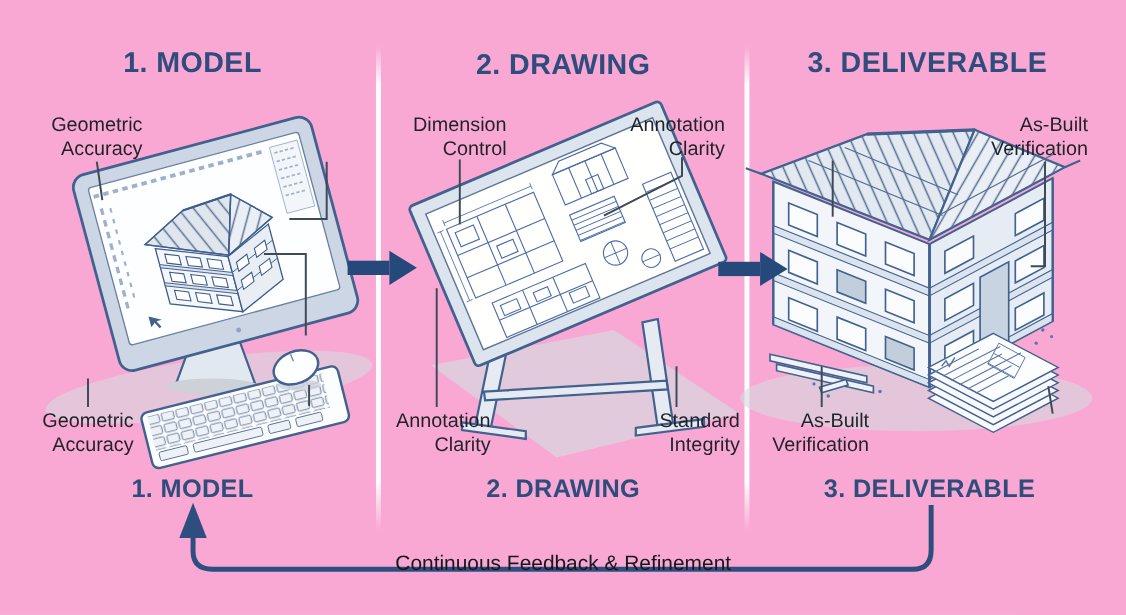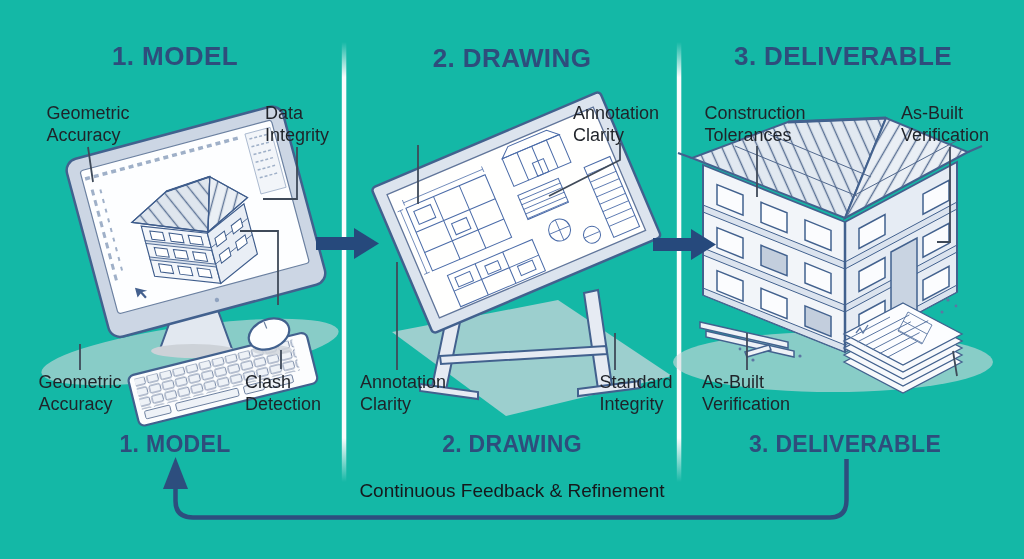--- a/index.html
+++ b/index.html
@@ -1,44 +1,44 @@
 <!DOCTYPE html>
 <html><head>
 <meta charset="utf-8">
 <style>
   html,body{margin:0;padding:0;background:#e5e6e9;}
   .canvas{
     position:relative;width:1024px;height:559px;overflow:hidden;
-    background:#14b8a6;
+    background:#f9a8d4;
     font-family:"Liberation Sans",sans-serif;
   }
   svg.scene{position:absolute;left:0;top:0;width:1024px;height:559px;}
   .stage-header{
     position:absolute;transform:translateX(-50%);white-space:nowrap;
     font-weight:700;font-size:26px;letter-spacing:.4px;color:#2e4d7c;
   }
   .stage-footer{
     position:absolute;transform:translateX(-50%);white-space:nowrap;
     font-weight:700;font-size:23px;letter-spacing:.3px;color:#2e4d7c;
   }
   .callout{
-    position:absolute;transform:translateX(-50%);text-align:left;
+    position:absolute;transform:translateX(-50%);text-align:right;
     font-weight:500;font-size:18px;line-height:1.22;color:#1f2329;
   }
   .callout span{display:block;white-space:nowrap;}
   .feedback-label{
     position:absolute;transform:translateX(-50%);white-space:nowrap;
     font-weight:400;font-size:19px;color:#16181c;
   }
   #h1{left:175px;top:41px}  #h2{left:512px;top:43px}  #h3{left:843px;top:41px}
   #f1{left:175px;top:431px} #f2{left:512px;top:431px} #f3{left:845px;top:431px}
   #c1a{left:88px;top:103px}  #c1b{left:297px;top:103px} #c1c{left:80px;top:372px}  #c1d{left:283px;top:372px}
   #c2a{left:418px;top:103px} #c2b{left:616px;top:103px} #c2c{left:403px;top:372px} #c2d{left:636px;top:372px}
   #c3a{left:755px;top:103px} #c3b{left:945px;top:103px} #c3c{left:746px;top:372px} #c3d{left:952px;top:378px}
-  #fbl{left:512px;top:480px}
+  #fbl{left:512px;top:502px}
 </style>
 </head>
 <body>
 
 <div class="canvas">
 
 <svg class="scene" viewBox="0 0 1024 559">
   <defs>
     <linearGradient id="dv" x1="0" y1="0" x2="0" y2="1">
       <stop offset="0" stop-color="#fbfcfd" stop-opacity="0"></stop>
@@ -286,50 +286,42 @@
 </svg>
 
 <div class="stage-header" id="h1">1. MODEL</div>
 <div class="stage-header" id="h2">2. DRAWING</div>
 <div class="stage-header" id="h3">3. DELIVERABLE</div>
 
 <div class="callout" id="c1a">
   <span>Geometric</span>
   <span>Accuracy</span>
 </div>
-<div class="callout" id="c1b">
-  <span>Data</span>
-  <span>Integrity</span>
-</div>
 <div class="callout" id="c1c">
   <span>Geometric</span>
   <span>Accuracy</span>
 </div>
-<div class="callout" id="c1d">
-  <span>Clash</span>
-  <span>Detection</span>
-</div>
-
+
+<div class="callout" id="c2a">
+  <span>Dimension</span>
+  <span>Control</span>
+</div>
 <div class="callout" id="c2b">
   <span>Annotation</span>
   <span>Clarity</span>
 </div>
 <div class="callout" id="c2c">
   <span>Annotation</span>
   <span>Clarity</span>
 </div>
 <div class="callout" id="c2d">
   <span>Standard</span>
   <span>Integrity</span>
 </div>
 
-<div class="callout" id="c3a">
-  <span>Construction</span>
-  <span>Tolerances</span>
-</div>
 <div class="callout" id="c3b">
   <span>As-Built</span>
   <span>Verification</span>
 </div>
 <div class="callout" id="c3c">
   <span>As-Built</span>
   <span>Verification</span>
 </div>
 
 <div class="stage-footer" id="f1">1. MODEL</div>

